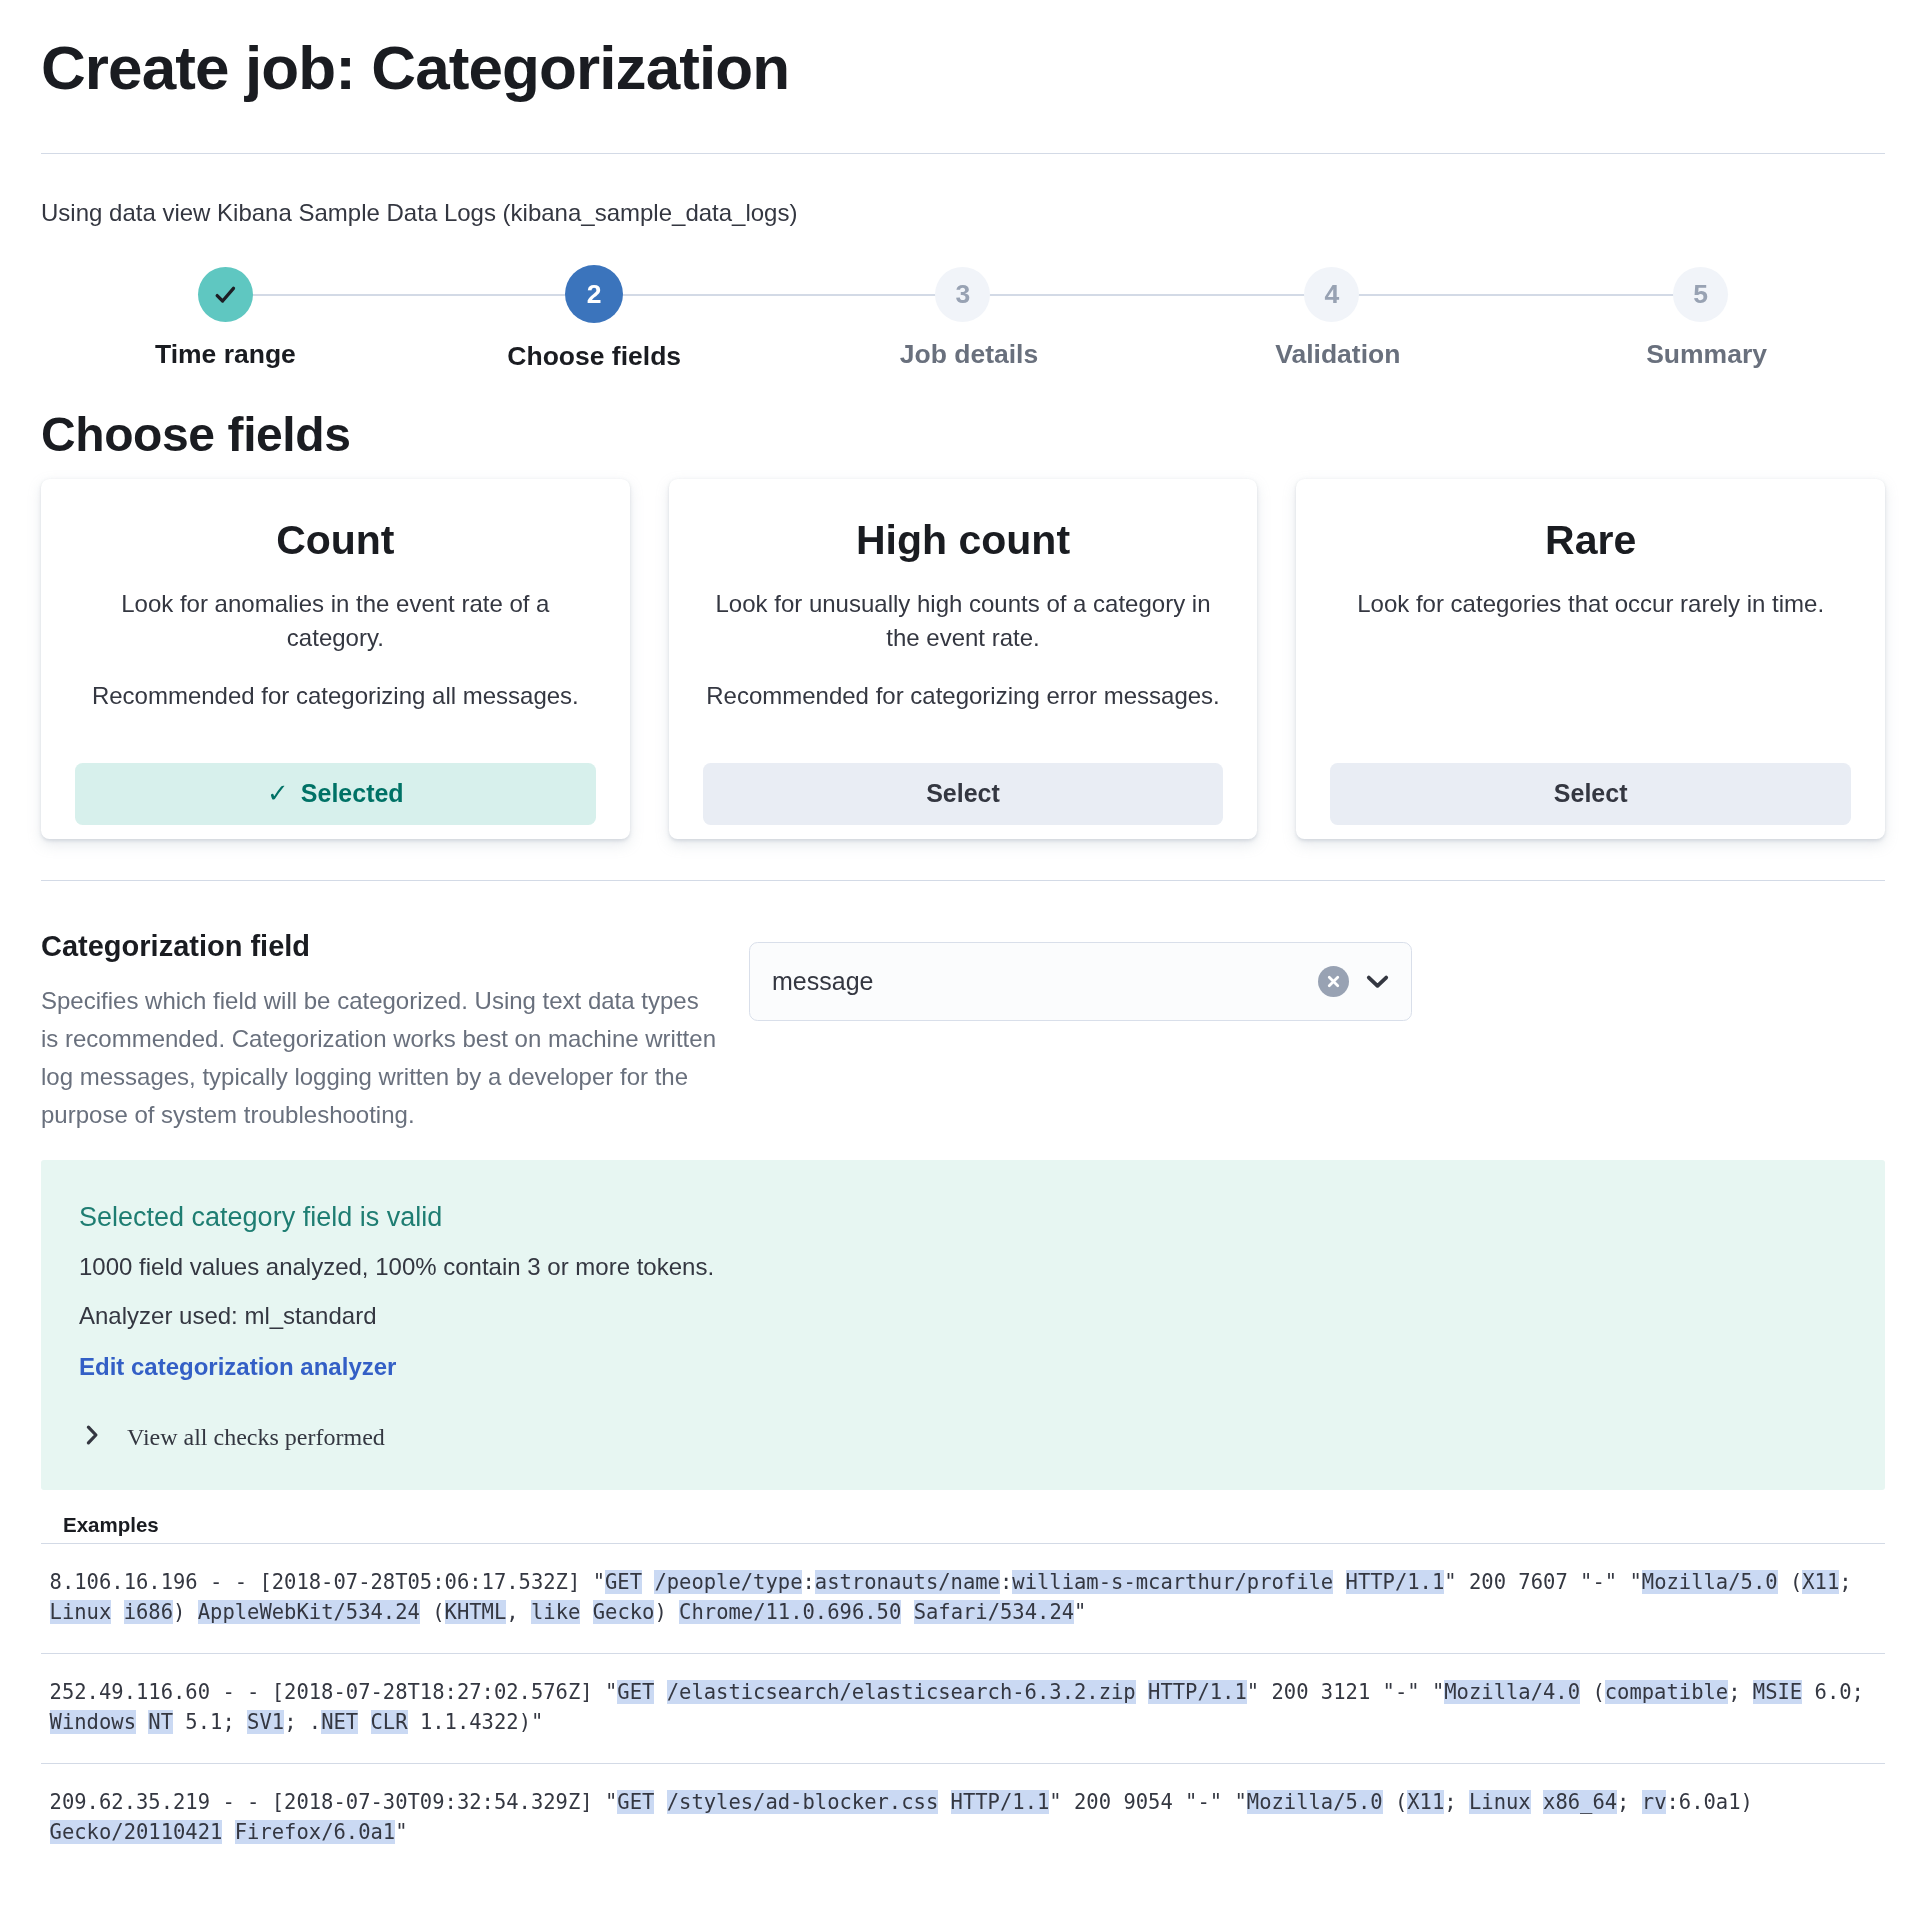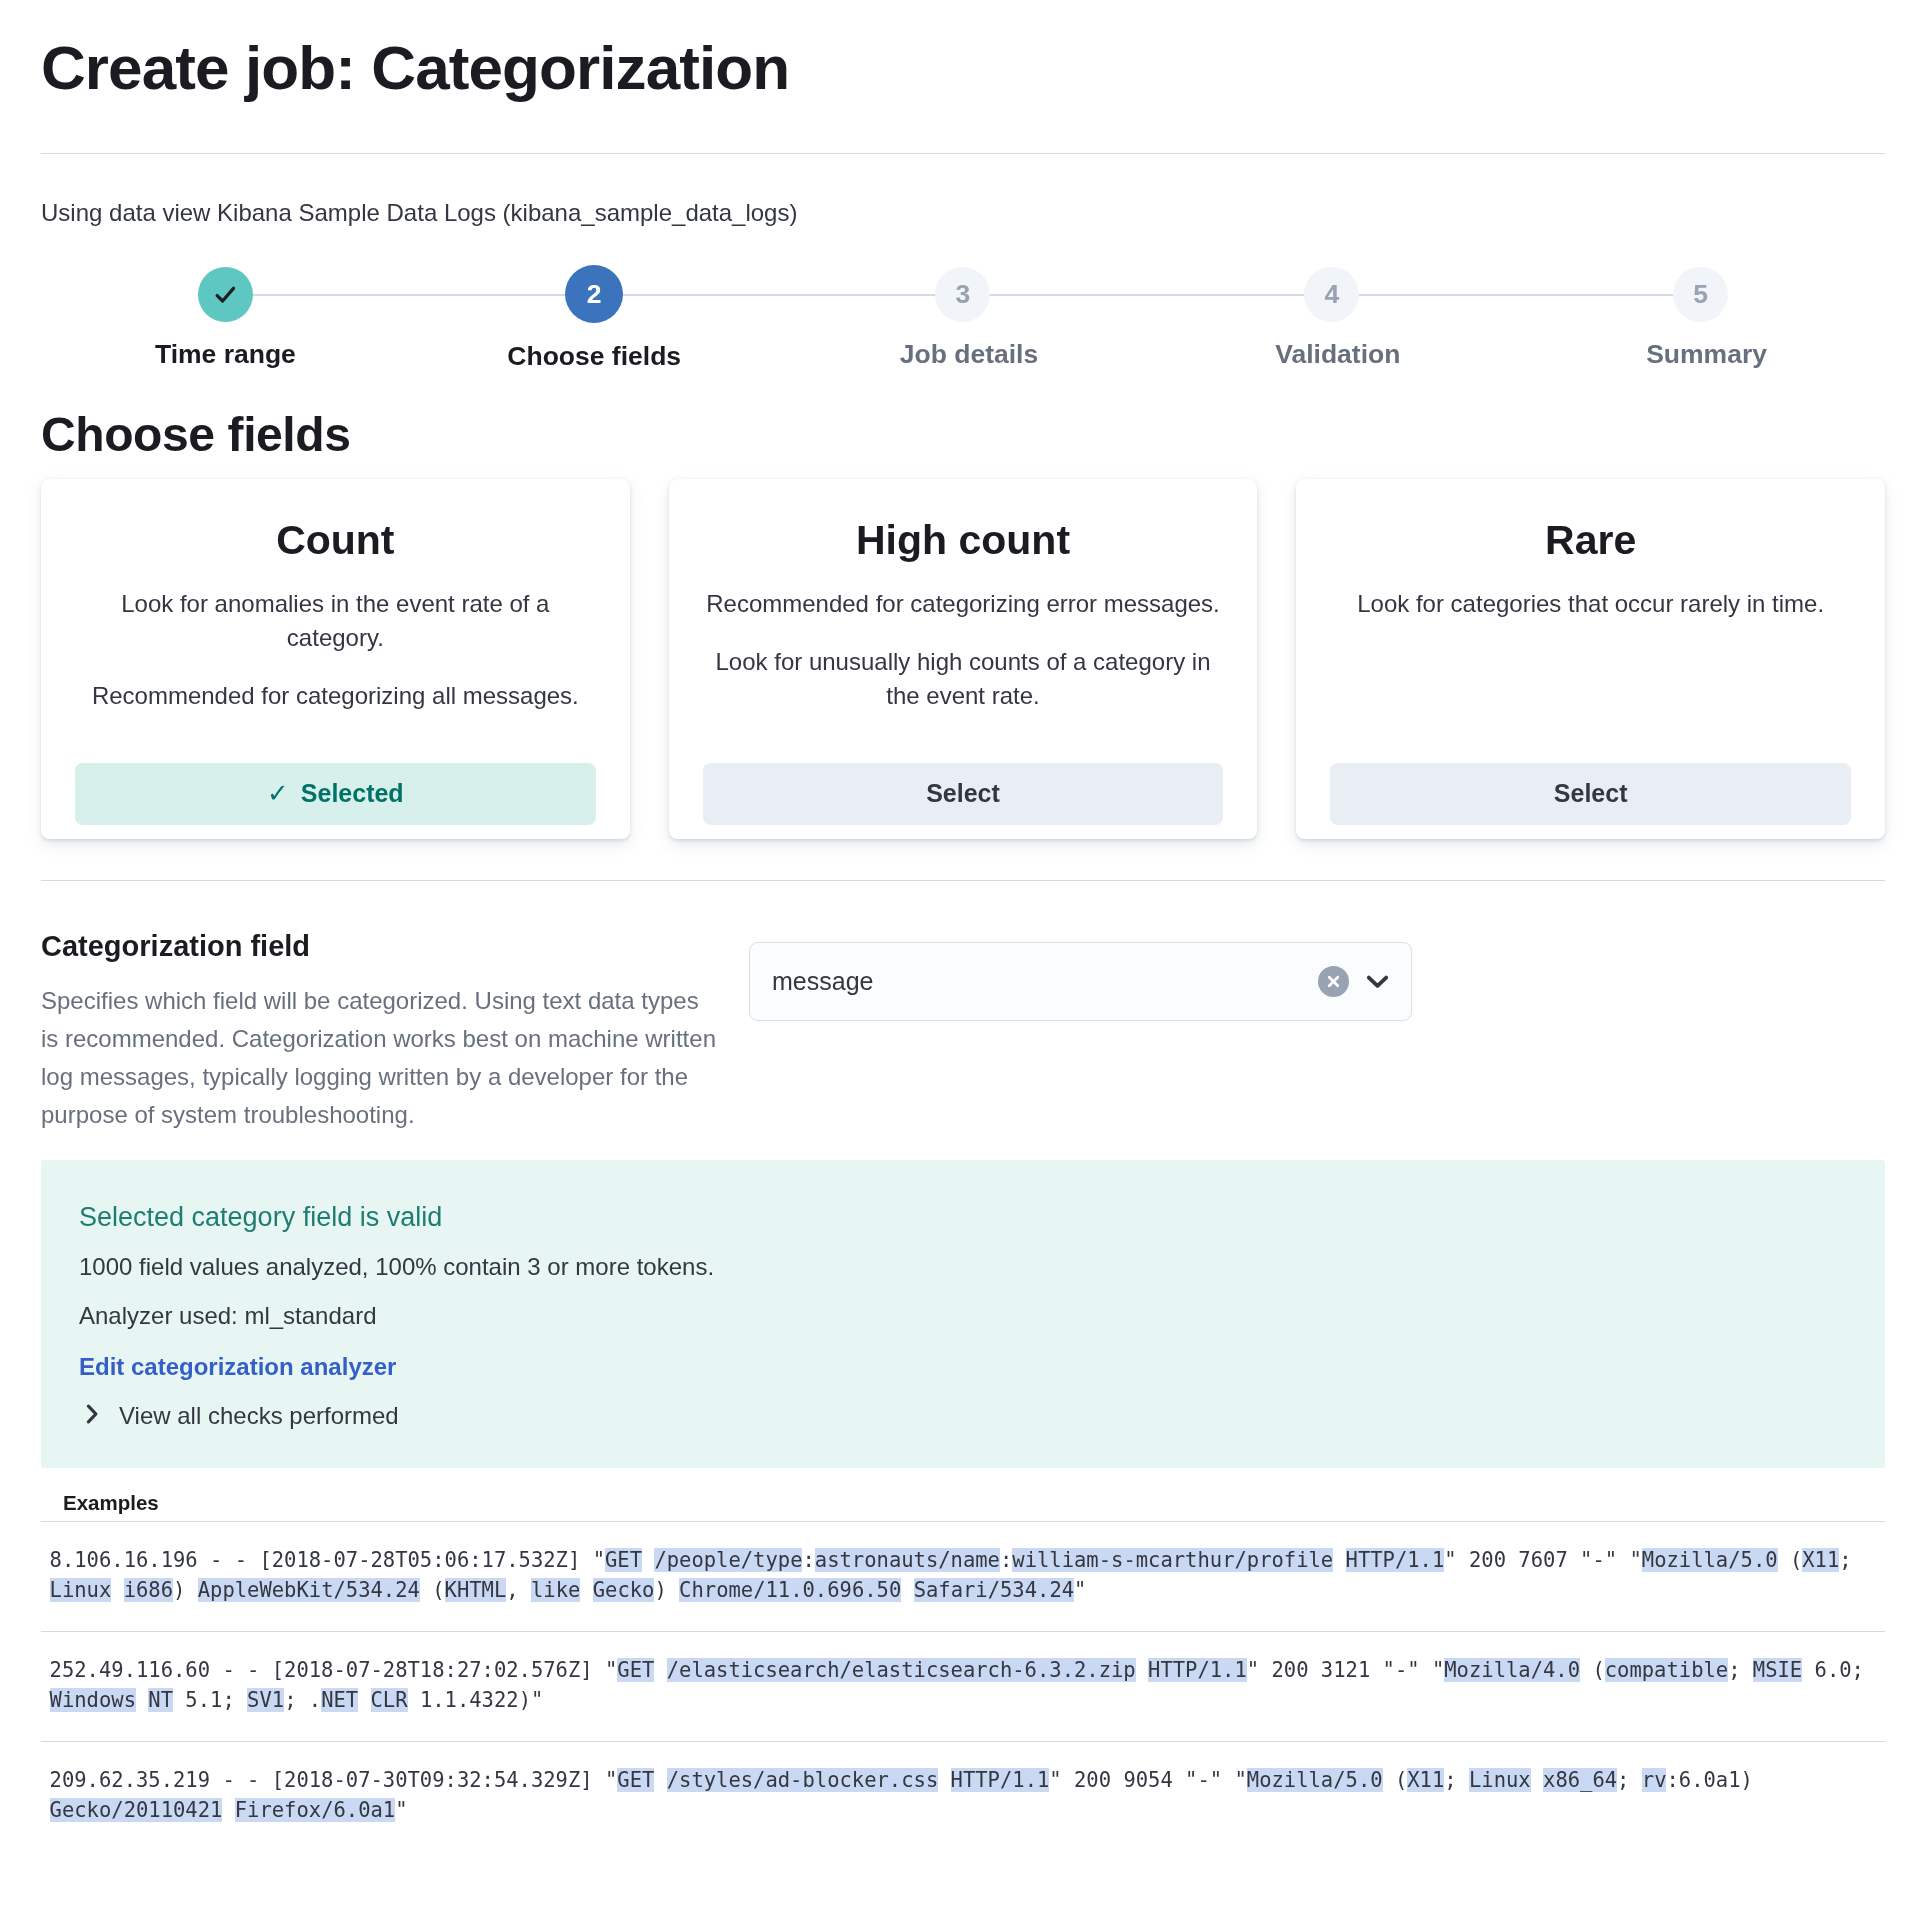--- a/index.html
+++ b/index.html
@@ -85,21 +85,21 @@
 
   
   .callout {
     margin-top: 26px; background: #e7f6f2; border-radius: 3px;
     padding: 39px 38px 38px 38px;
   }
   .callout-title { font-size: 27px; line-height: 36px; font-weight: 400; color: #1e7d72; }
   .callout p { margin-top: 17px; font-size: 24px; line-height: 29px; color: #343741; }
   .callout p + p { margin-top: 20.5px; }
   .callout-link { display: inline-block; margin-top: 22px; font-size: 24px; line-height: 29px; color: #335fc6; font-weight: 700; text-decoration: none; cursor: pointer; }
-  .accordion { margin-top: 20px; display: flex; align-items: center; gap: 14px; cursor: pointer; }
+  .accordion { margin-top: 41px; display: flex; align-items: center; gap: 22px; cursor: pointer; font-family: Liberation Serif, serif; }
   .accordion-label { font-size: 24px; color: #343741; }
 
   
   .examples { margin-top: 22px; }
   .examples-label { margin-left: 22px; font-size: 20.5px; line-height: 26px; font-weight: 700; color: #1a1c21; }
   .example-rows { margin-top: 5.1px; }
   .example-row {
     border-top: 1.7px solid #d3dae6;
     padding: 23px 0 26px 8.6px;
     font-family: "DejaVu Sans Mono", monospace;
@@ -161,22 +161,22 @@
         <div class="card-title">Count</div>
         <p class="card-desc">Look for anomalies in the event rate of a category.</p>
         <p class="card-desc">Recommended for categorizing all messages.</p>
         <button class="card-btn is-selected">
           <span class="btn-check">✓</span>
           <span>Selected</span>
         </button>
       </div>
       <div class="card">
         <div class="card-title">High count</div>
+        <p class="card-desc">Look for unusually high counts of a category in the event rate.</p>
         <p class="card-desc">Recommended for categorizing error messages.</p>
-        <p class="card-desc">Look for unusually high counts of a category in the event rate.</p>
         <button class="card-btn is-default">
           <span>Select</span>
         </button>
       </div>
       <div class="card">
         <div class="card-title">Rare</div>
         <p class="card-desc">Look for categories that occur rarely in time.</p>
         <button class="card-btn is-default">
           <span>Select</span>
         </button>

